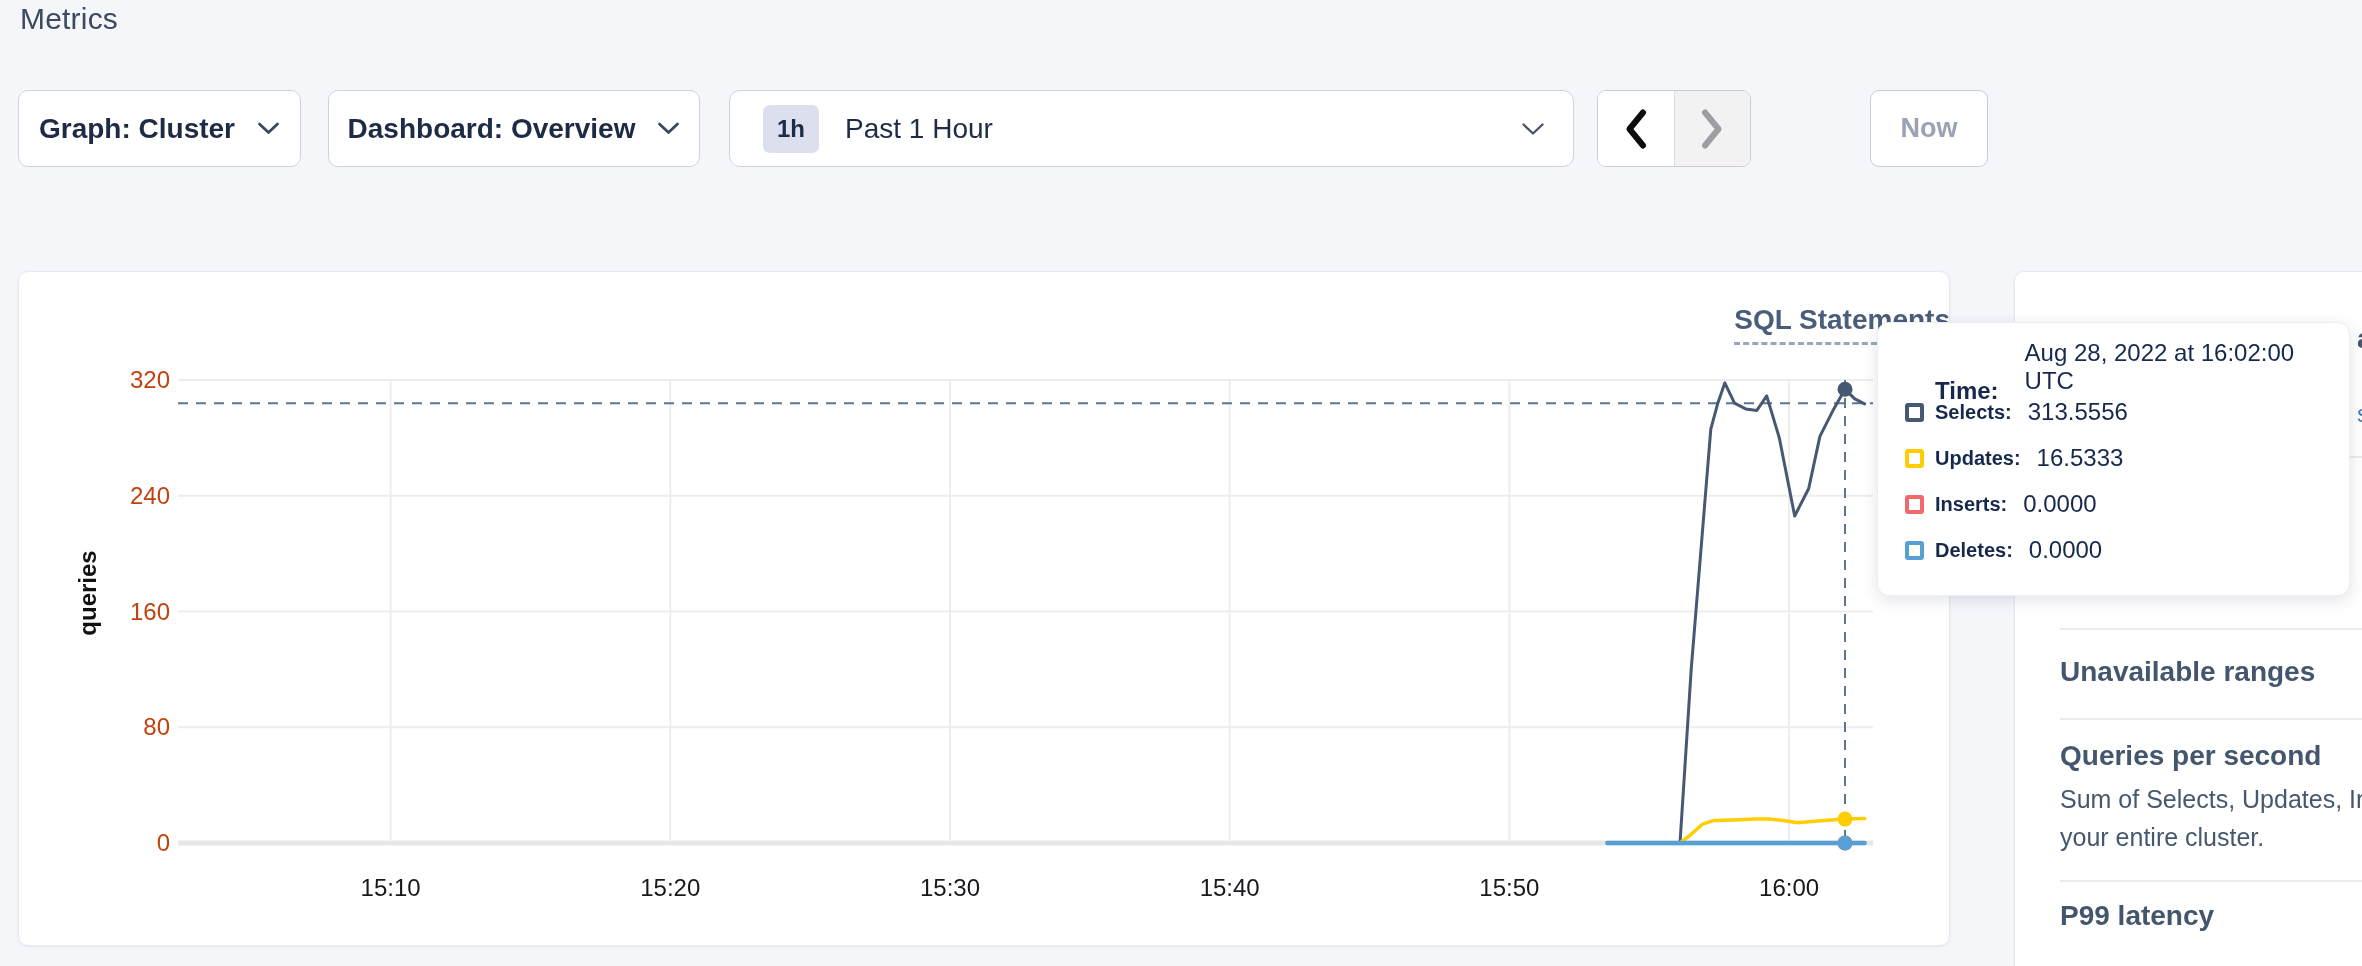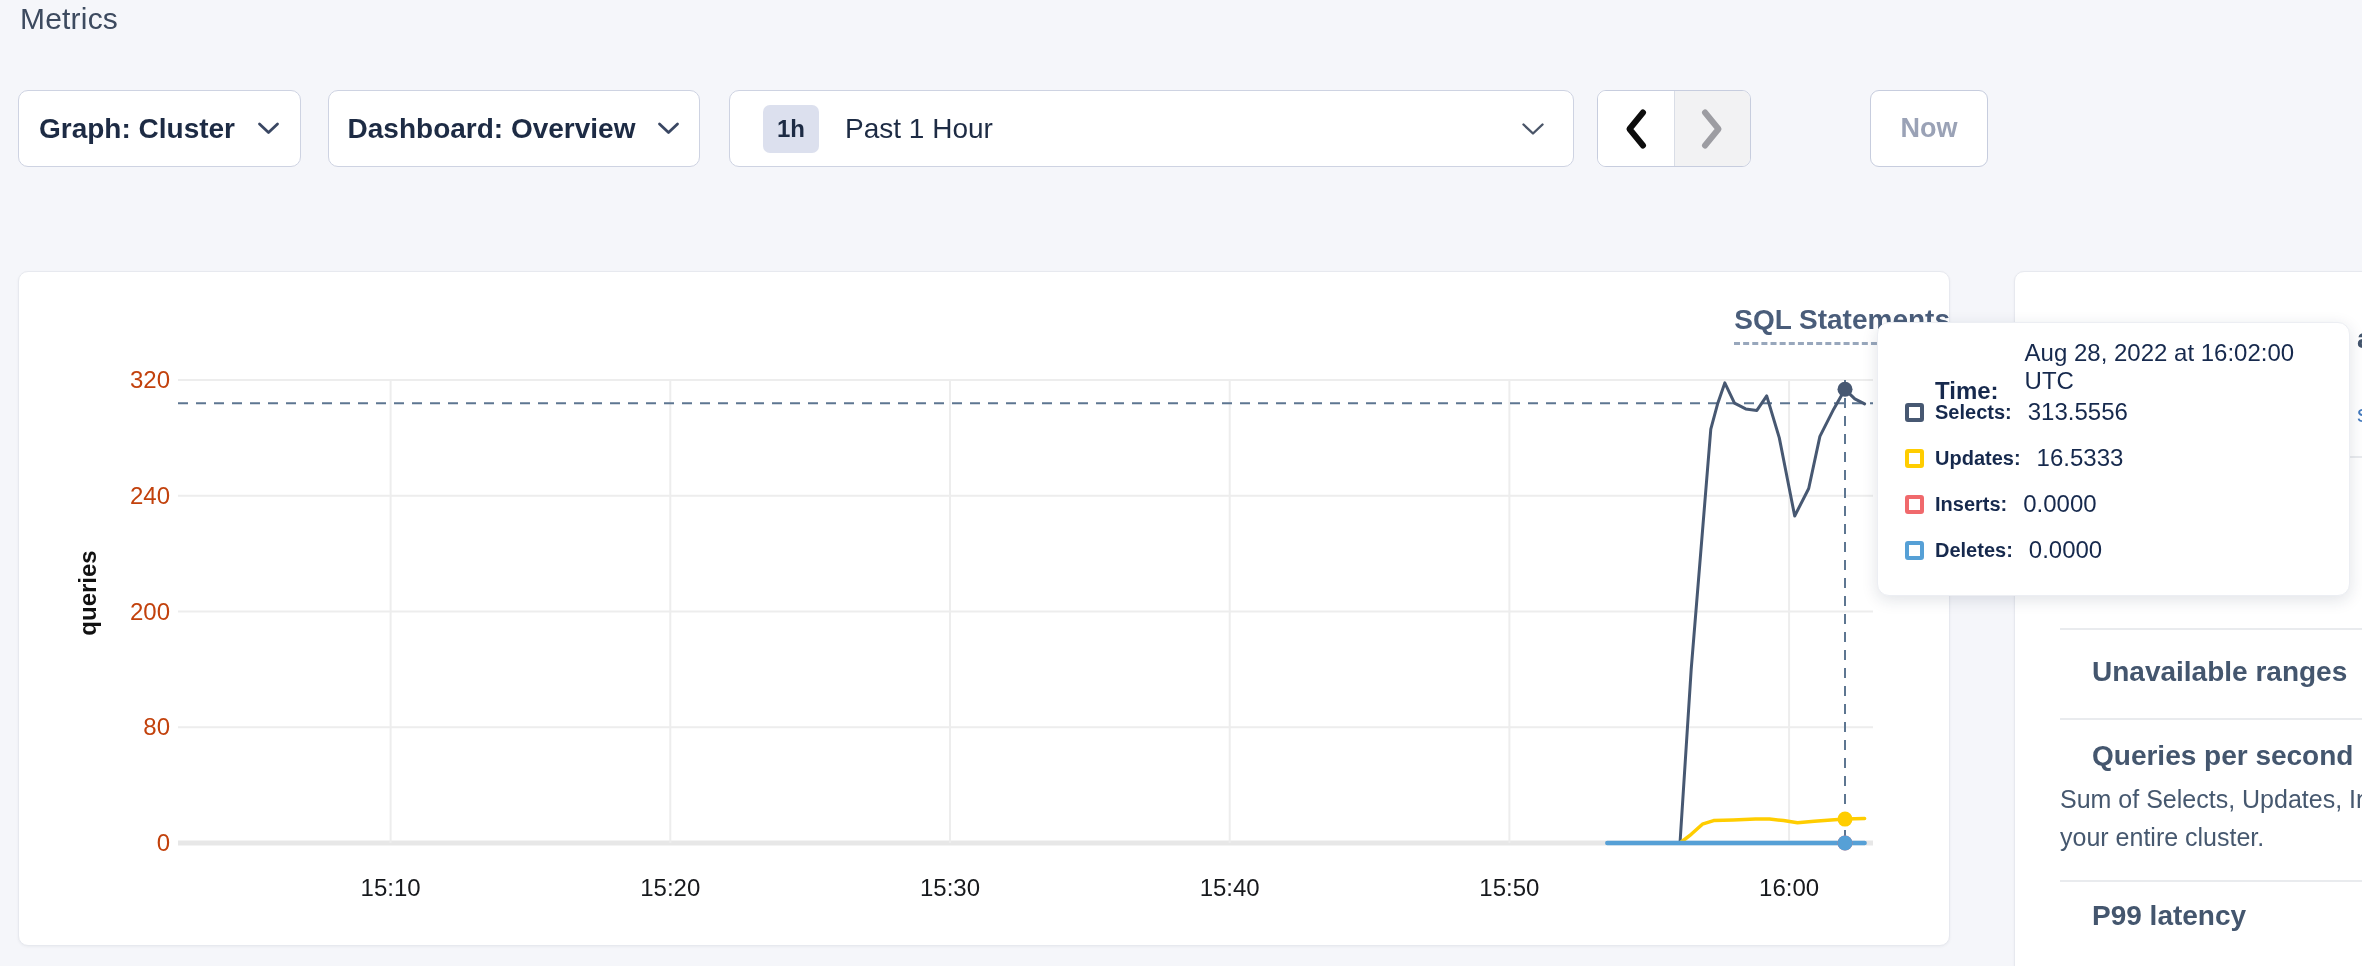--- a/index.html
+++ b/index.html
@@ -21,21 +21,21 @@
     position:absolute; top:90px; height:77px;
     background:#fff; border:1.5px solid #ced3e2; border-radius:10px;
     display:flex; align-items:center; justify-content:center;
     font-family:inherit; cursor:pointer;
   }
   .ctl .lbl { font-size:28px; font-weight:700; color:#1d2b44; }
   .ctl .lbl.reg { font-weight:400; }
   .chev { margin-left:22px; flex:0 0 auto; }
   #btn-graph { left:18px;  width:283px; }
   #btn-dash  { left:328px; width:372px; }
-  #selector  { left:729px; width:845px; justify-content:flex-start; padding:0 28px 0 33px; }
+  #selector  { left:729px; width:845px; justify-content:flex-start; padding:0 28px 0 33px;border-radius:11px; }
   #selector .badge {
     background:#dce0ee; color:#1d2b44; font-weight:700; font-size:24px;
     border-radius:7px; padding:10px 14px; margin-right:26px;
   }
   #selector .spacer { flex:1; }
   #navgroup {
     position:absolute; left:1597px; top:90px; width:154px; height:77px;
     border:1.5px solid #c7cdde; border-radius:9px; overflow:hidden;
     display:flex; background:#fff;
   }
@@ -99,21 +99,21 @@
     width:19px; height:19px; border:4.5px solid #000; border-radius:3px;
     background:#fff; flex:0 0 auto;
   }
   .trow .tlabel { font-size:20px; font-weight:700; margin-left:11px; }
   .trow .tvalue { font-size:24px; margin-left:16px; }
 
   
   .sb-divider { position:absolute; left:45px; right:-60px; height:2px; background:#e9ebee; }
   .sb-title {
     position:absolute; left:45px; white-space:nowrap;
-    font-size:28px; font-weight:700; color:#44566e;margin-left:32px;
+    font-size:28px; font-weight:700; color:#44566e;
   }
   .sb-desc {
     position:absolute; left:45px; white-space:nowrap;
     font-size:25px; font-weight:400; color:#46586f;
   }
   .sb-frag-heading {
     position:absolute; left:342px; top:51px;
     font-size:28px; font-weight:700; color:#44566e;
   }
   .sb-frag-link {
@@ -168,21 +168,21 @@
 
   <div class="card" id="chart-card"></div>
 
   <div class="chart-title-wrap">
     <span class="chart-title">SQL Statements</span>
   </div>
   <div class="y-axis-label">queries</div>
   <div id="y-ticks">
       <div class="y-tick" style="top: 829px;">0</div>
       <div class="y-tick" style="top: 713.25px;">80</div>
-      <div class="y-tick" style="top: 597.5px;">200</div>
+      <div class="y-tick" style="top: 597.5px;">160</div>
       <div class="y-tick" style="top: 481.75px;">240</div>
       <div class="y-tick" style="top: 366px;">320</div>
     </div>
   <div id="x-ticks">
       <div class="x-tick" style="left: 330.574px;">15:10</div>
       <div class="x-tick" style="left: 610.277px;">15:20</div>
       <div class="x-tick" style="left: 889.98px;">15:30</div>
       <div class="x-tick" style="left: 1169.68px;">15:40</div>
       <div class="x-tick" style="left: 1449.39px;">15:50</div>
       <div class="x-tick" style="left: 1729.09px;">16:00</div>

